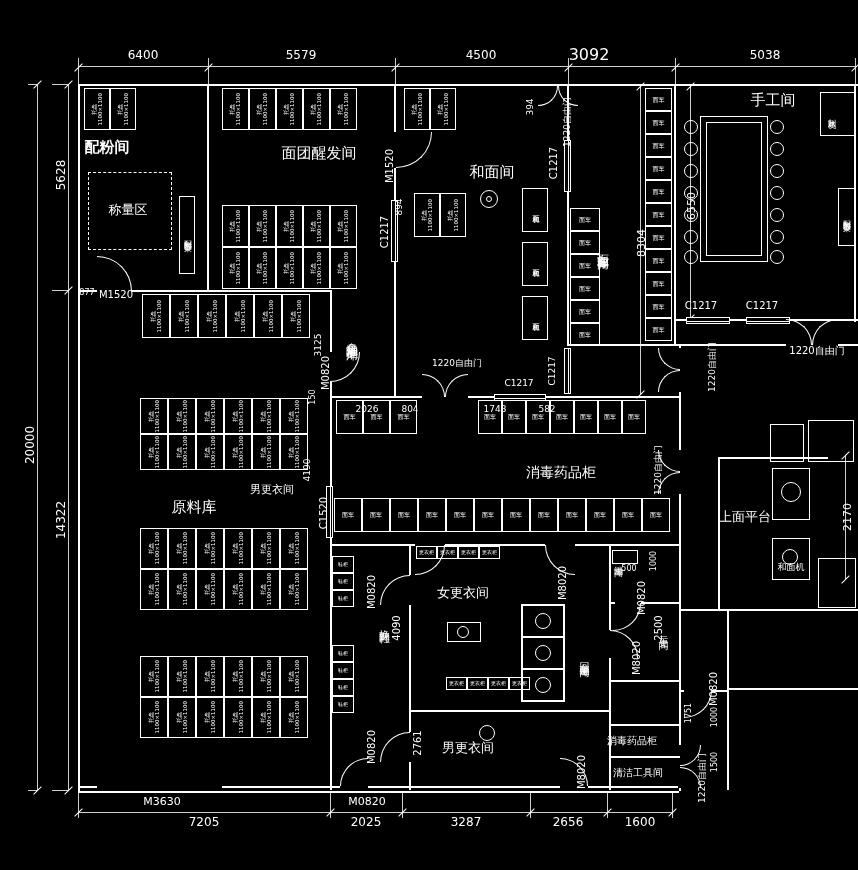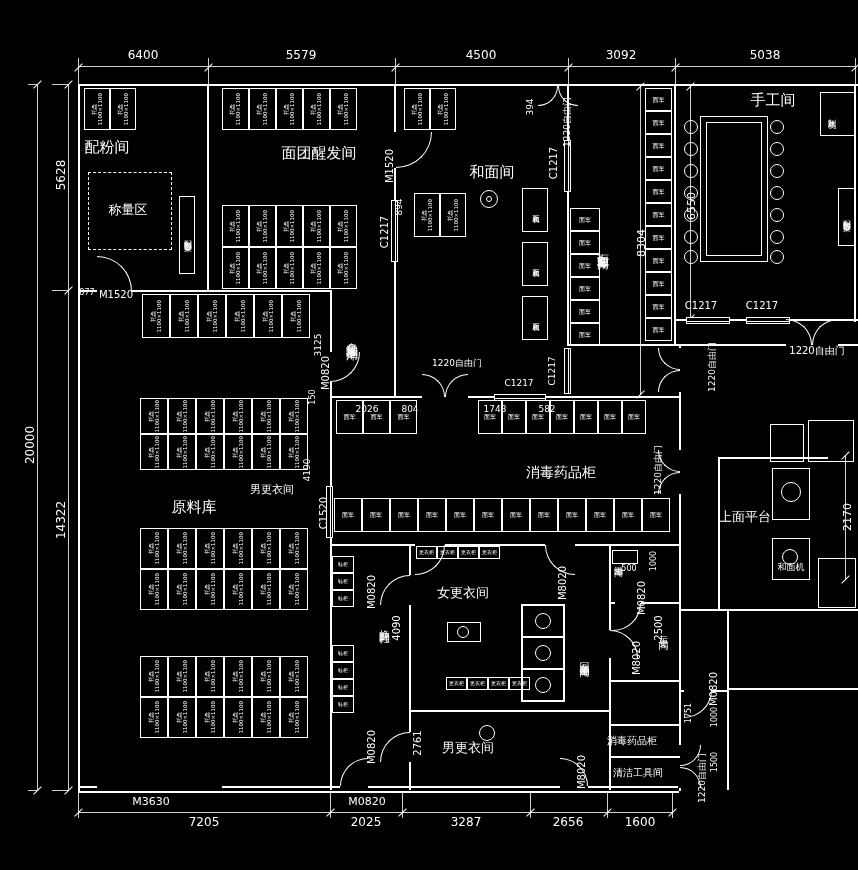--- a/index.html
+++ b/index.html
@@ -758,21 +758,21 @@
     <div class="circ" style="left: 770px; top: 120px; width: 14px; height: 14px;"></div>
     <div class="circ" style="left: 770px; top: 142px; width: 14px; height: 14px;"></div>
     <div class="circ" style="left: 770px; top: 164px; width: 14px; height: 14px;"></div>
     <div class="circ" style="left: 770px; top: 186px; width: 14px; height: 14px;"></div>
     <div class="circ" style="left: 770px; top: 208px; width: 14px; height: 14px;"></div>
     <div class="circ" style="left: 770px; top: 230px; width: 14px; height: 14px;"></div>
     <div class="circ" style="left: 770px; top: 250px; width: 14px; height: 14px;"></div>
     <div class="lbl" style="left: 143px; top: 55px; font-size: 12px;">6400</div>
     <div class="lbl" style="left: 301px; top: 55px; font-size: 12px;">5579</div>
     <div class="lbl" style="left: 481px; top: 55px; font-size: 12px;">4500</div>
-    <div class="lbl" style="left: 621px; top: 55px; font-size: 12px;">3092</div>
+    <div class="lbl" style="left: 589px; top: 55px; font-size: 16px;">3092</div>
     <div class="lbl" style="left: 765px; top: 55px; font-size: 12px;">5038</div>
     <div class="lbl rot" style="left: 30px; top: 445px; font-size: 12px;">20000</div>
     <div class="lbl rot" style="left: 61px; top: 175px; font-size: 12px;">5628</div>
     <div class="lbl rot" style="left: 61px; top: 520px; font-size: 12px;">14322</div>
     <div class="lbl" style="left: 204px; top: 822px; font-size: 12px;">7205</div>
     <div class="lbl" style="left: 366px; top: 822px; font-size: 12px; text-align: center;">2025</div>
     <div class="lbl" style="left: 466px; top: 822px; font-size: 12px;">3287</div>
     <div class="lbl" style="left: 568px; top: 822px; font-size: 12px;">2656</div>
     <div class="lbl" style="left: 640px; top: 822px; font-size: 12px;">1600</div>
     <div class="lbl rot" style="left: 390px; top: 166px; font-size: 10px;">M1520</div>
@@ -812,23 +812,23 @@
     <div class="lbl rot" style="left: 659px; top: 628px; font-size: 10px;">2500</div>
     <div class="lbl rot" style="left: 637px; top: 658px; font-size: 10px;">M8020</div>
     <div class="lbl rot" style="left: 372px; top: 747px; font-size: 10px;">M0820</div>
     <div class="lbl rot" style="left: 418px; top: 743px; font-size: 10px;">2761</div>
     <div class="lbl rot" style="left: 582px; top: 772px; font-size: 10px;">M8020</div>
     <div class="lbl rot" style="left: 714px; top: 689px; font-size: 10px;">M0820</div>
     <div class="lbl rot" style="left: 689px; top: 713px; font-size: 8px;">1751</div>
     <div class="lbl rot" style="left: 715px; top: 717px; font-size: 8px;">1000</div>
     <div class="lbl rot" style="left: 715px; top: 762px; font-size: 8px;">1500</div>
     <div class="lbl rot" style="left: 702px; top: 778px; font-size: 9px;">1220自由门</div>
-    <div class="lbl" style="left: 151px; top: 801px; font-size: 11px;">M3630</div>
+    <div class="lbl" style="left: 162px; top: 801px; font-size: 11px;">M3630</div>
     <div class="lbl" style="left: 367px; top: 801px; font-size: 11px;">M0820</div>
-    <div class="lbl" style="left: 107px; top: 147px; font-size: 15px;">配粉间</div>
+    <div class="lbl" style="left: 107px; top: 147px; font-size: 15px; font-weight: bold;">配粉间</div>
     <div class="lbl" style="left: 128px; top: 209px; font-size: 13px;">称量区</div>
     <div class="lbl" style="left: 319px; top: 153px; font-size: 15px;">面团醒发间</div>
     <div class="lbl" style="left: 492px; top: 172px; font-size: 15px;">和面间</div>
     <div class="lbl" style="left: 773px; top: 100px; font-size: 15px;">手工间</div>
     <div class="lbl vert" style="left: 603px; top: 247px; font-size: 12px;">面车暂存间</div>
     <div class="lbl vert" style="left: 352px; top: 336px; font-size: 12px;">食品添加剂库</div>
     <div class="lbl" style="left: 194px; top: 507px; font-size: 15px;">原料库</div>
     <div class="lbl" style="left: 272px; top: 489px; font-size: 11px;">男更衣间</div>
     <div class="lbl" style="left: 561px; top: 472px; font-size: 14px;">消毒药品柜</div>
     <div class="lbl" style="left: 745px; top: 516px; font-size: 13px;">上面平台</div>

